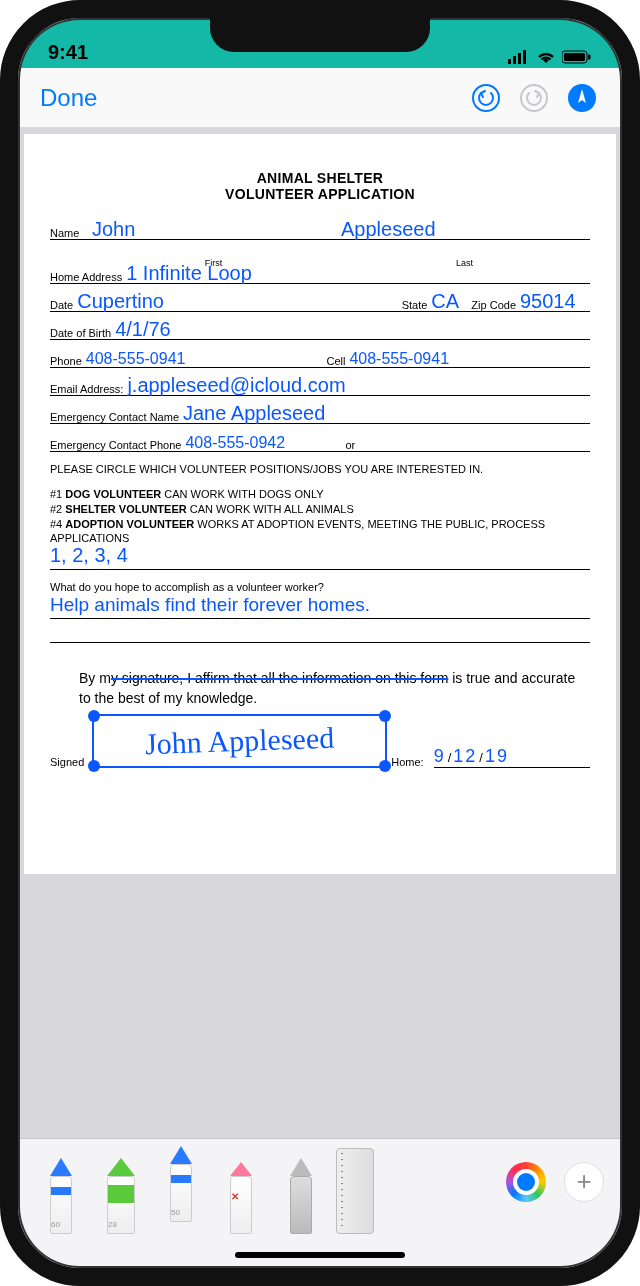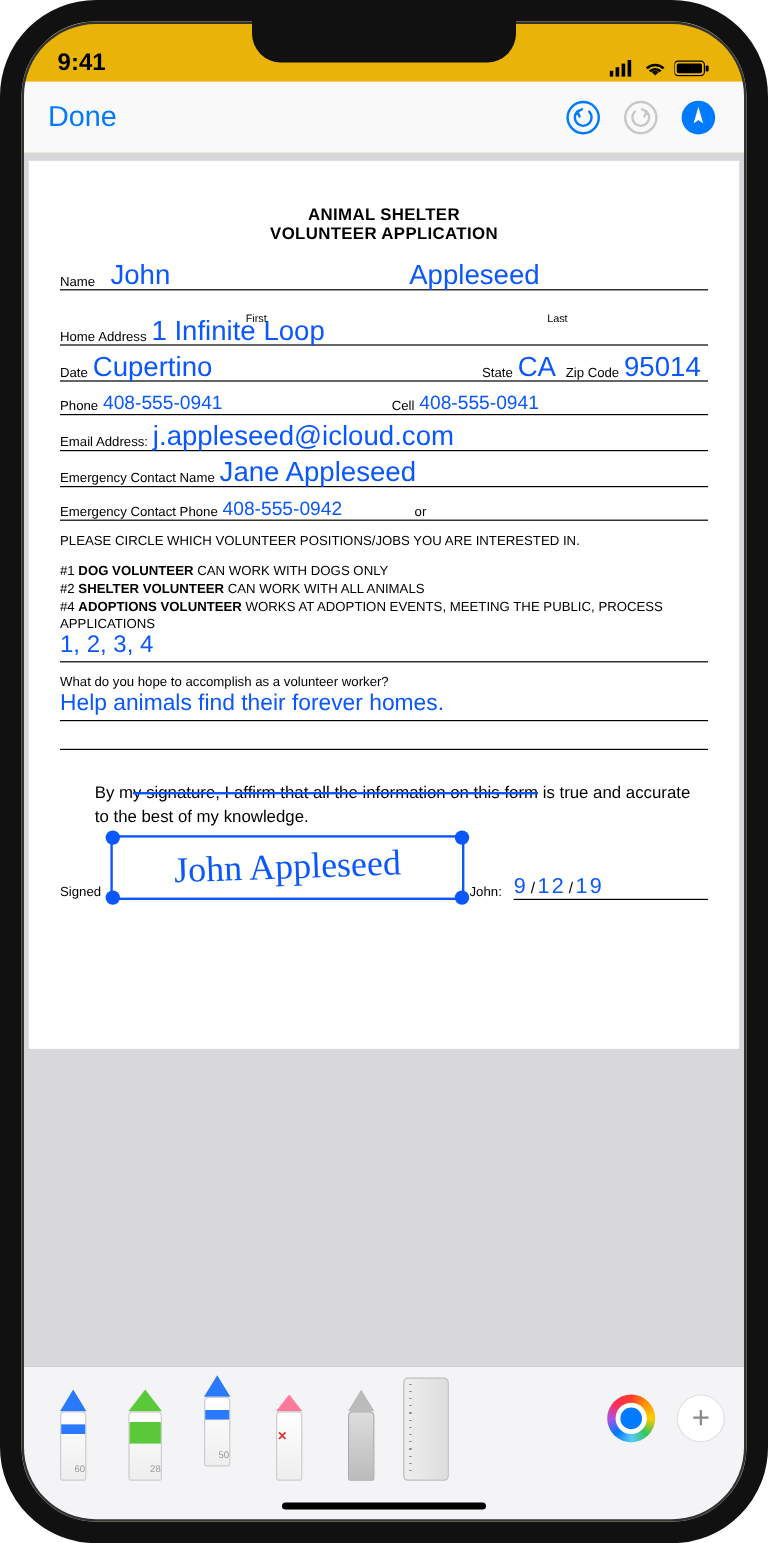--- a/index.html
+++ b/index.html
@@ -45,21 +45,21 @@
   .sb1{ left:-4px; top:200px; width:6px; height:40px;}
   .sb2{ left:-4px; top:270px; width:6px; height:80px;}
   .sb3{ left:-4px; top:370px; width:6px; height:80px;}
   .sb4{ right:-4px; top:290px; width:6px; height:110px;}
 
   .screen {
     position:absolute;
     top:18px; left:18px; right:18px; bottom:18px;
     border-radius:62px;
     overflow:hidden;
-    background:#eab308;
+    background:#14b8a6;
     display:flex;
     flex-direction:column;
   }
   
   .status-bar {
     height: 50px;
     display:flex;
     align-items:flex-end;
     padding: 0 30px 4px 30px;
     font-size: 20px;
@@ -115,21 +115,21 @@
     border-bottom:1px solid #000;
     margin-top:6px;
     min-height:22px;
     font-size:13px;
   }
   .row.noborder{border-bottom:none;}
   .lbl{ font-size:11px; margin-right:4px; white-space:nowrap;}
   .slbl{ font-size:9px; position:relative; top:12px; text-align:center;}
   .val{
     color:#0a57ff;
-    font-size:23px;
+    font-size:20px;
     font-family: "Helvetica Neue", Arial, sans-serif;
     font-weight:400;
     flex:1;
     white-space:nowrap;
     line-height:1;
   }
   .val.sm{font-size:16px;}
   .section{margin-top:10px; font-size:11px; line-height:1.35;}
   .section b{font-weight:700;}
   .wide-line{
@@ -182,21 +182,21 @@
   }
   .tool.sel{ transform:translateY(-12px);}
   .tool .tip{
     width:0;height:0;
     border-left:11px solid transparent;
     border-right:11px solid transparent;
     border-bottom:18px solid;
   }
   .tool .body{ width:22px; height:58px; border-radius:4px 4px 2px 2px; position:relative;}
   .tool .band{position:absolute; left:0;right:0;height:8px;}
-  .tool .lbl2{position:absolute; bottom:4px; font-size:8px; color:#999; width:100%; text-align:right;}
+  .tool .lbl2{position:absolute; bottom:4px; font-size:8px; color:#999; width:100%; text-align:left;}
   .pen .body{ background:linear-gradient(#fff,#eee); border:1px solid #ccc;}
   .pen .tip{ border-bottom-color:#2a7aff;}
   .pen .band{ background:#2a7aff; top:10px;}
   .marker .body{ background:linear-gradient(#fff,#eee); border:1px solid #ccc; width:28px;}
   .marker .tip{ border-bottom-color:#5bca3a; border-left-width:14px;border-right-width:14px;}
   .marker .band{ background:#5bca3a; top:8px; height:18px;}
   .pencil .body{ background:linear-gradient(#fff,#eee); border:1px solid #ccc;}
   .pencil .tip{ border-bottom-color:#2a7aff;}
   .pencil .band{ background:#2a7aff; top:10px;}
   .eraser .body{ background:linear-gradient(#fff,#eee); border:1px solid #ccc;}
@@ -317,20 +317,24 @@
 
       <div class="row">
         <span class="lbl">Date</span>
         <span class="val" style="flex:2;">Cupertino</span>
         <span class="lbl">State</span>
         <span class="val" style="flex:0 0 40px;">CA</span>
         <span class="lbl">Zip Code</span>
         <span class="val" style="flex:0 0 70px;">95014</span>
       </div>
 
+      <div class="row">
+        <span class="lbl">Date of Birth</span>
+        <span class="val">4/1/76</span>
+      </div>
 
       <div class="row">
         <span class="lbl">Phone</span>
         <span class="val sm" style="flex:1;">408-555-0941</span>
         <span class="lbl">Cell</span>
         <span class="val sm" style="flex:1;">408-555-0941</span>
       </div>
 
       <div class="row">
         <span class="lbl">Email Address:</span>
@@ -347,21 +351,21 @@
         <span class="val sm" style="flex:0 0 160px;">408-555-0942</span>
         <span class="lbl">or</span>
         <span style="flex:1;"></span>
       </div>
 
       <div class="section">PLEASE CIRCLE WHICH VOLUNTEER POSITIONS/JOBS YOU ARE INTERESTED IN.</div>
 
       <div class="section">
         <div><span>#1 </span><b>DOG VOLUNTEER</b><span> CAN WORK WITH DOGS ONLY</span></div>
         <div><span>#2 </span><b>SHELTER VOLUNTEER</b><span> CAN WORK WITH ALL ANIMALS</span></div>
-        <div><span>#4 </span><b>ADOPTIONS VOLUNTEER</b><span> WORKS AT ADOPTION EVENTS, MEETING THE PUBLIC, PROCESS APPLICATIONS</span></div>
+        <div><span>#4 </span><b>ADOPTION VOLUNTEER</b><span> WORKS AT ADOPTION EVENTS, MEETING THE PUBLIC, PROCESS APPLICATIONS</span></div>
       </div>
 
       <div class="wide-line">1, 2, 3, 4</div>
 
       <div class="section">What do you hope to accomplish as a volunteer worker?</div>
       <div class="wide-line" style="font-size:19px;">Help animals find their forever homes.</div>
       <div class="wide-line"></div>
 
       <div class="affirm">
         <span>By m</span><span class="strike">y signature, I affirm that all the information on this form</span><span> is true and accurate to the best of my knowledge.</span>
@@ -369,21 +373,21 @@
 
       <div class="sign-row">
         <span class="lbl">Signed</span>
         <div class="sign-box">
           <div class="handle h-tl"></div>
           <div class="handle h-tr"></div>
           <div class="handle h-bl"></div>
           <div class="handle h-br"></div>
           <span class="signature">John Appleseed</span>
         </div>
-        <span class="lbl">John:</span>
+        <span class="lbl">Home:</span>
         <div class="date-field">
           <span class="date-val">9</span>
           <span class="date-slash">/</span>
           <span class="date-val">12</span>
           <span class="date-slash">/</span>
           <span class="date-val">19</span>
         </div>
       </div>
     </div>
 

